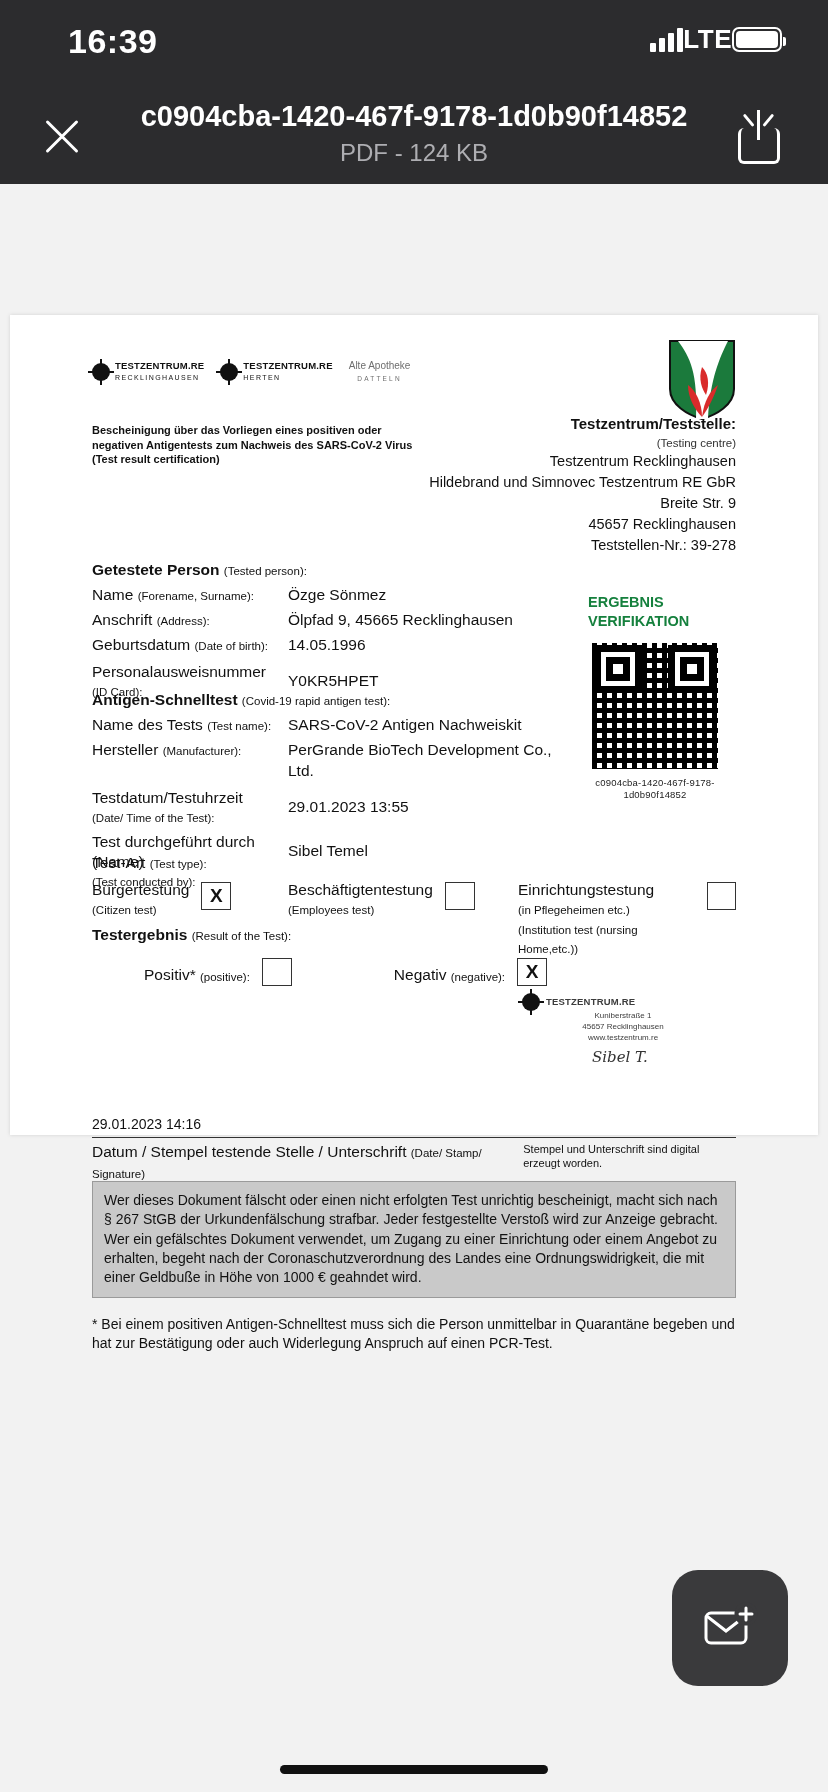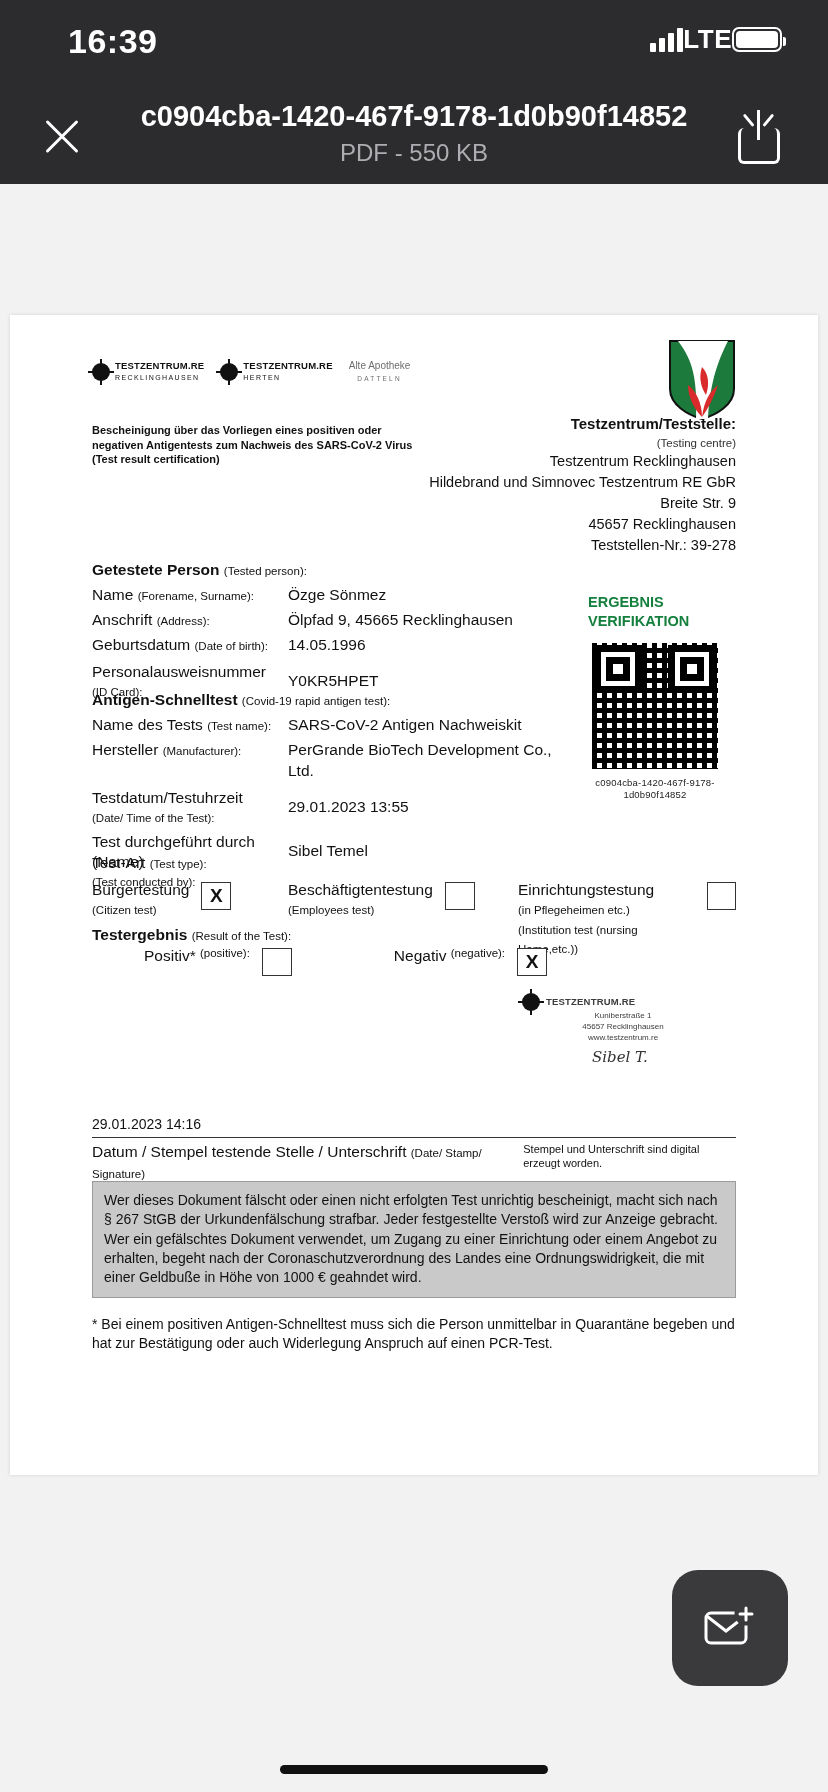--- a/index.html
+++ b/index.html
@@ -80,21 +80,21 @@
   }
   .nav-share .arrow::before { left: -5px; transform: rotate(-40deg); transform-origin: bottom; }
   .nav-share .arrow::after { left: 5px; transform: rotate(40deg); transform-origin: bottom; }
 
   
   .viewer {
     position: absolute; top: 184px; left: 0; width: 828px; height: 1608px;
     background: #f2f2f2;
   }
   .pdf-page {
-    position: absolute; left: 10px; top: 131px; width: 808px; height: 1160px;
+    position: absolute; left: 10px; top: 131px; width: 808px; height: 820px;
     background: #ffffff; box-shadow: 0 0 4px rgba(0,0,0,.13);
     font-size: 15.5px; color: #111; line-height: 1.35; padding-left: 46px;
   }
 
   
   .logos { position: absolute; left: 82px; top: 45px; display: flex; align-items: center; gap: 16px; }
   .logo-item { display: flex; align-items: center; gap: 5px; }
   .virus-dot {
     width: 18px; height: 18px; border-radius: 50%; background: #111; position: relative;
   }
@@ -177,21 +177,21 @@
     width: 30px; height: 28px; border: 1.3px solid #333; background: #fff;
     display: flex; align-items: center; justify-content: center;
     font-weight: 700; font-size: 19px; margin-left: 12px; margin-top: 2px;
   }
   .type.a { width: 196px; }
   .type.b { width: 230px; }
   .type.c { width: 218px; }
 
   
   .result { position: absolute; left: 82px; top: 610px; width: 644px; }
-  .res-row { display: flex; align-items: flex-start; padding-left: 52px; }
+  .res-row { display: flex; align-items: flex-end; margin-top: 10px; padding-left: 52px; }
   .res-row .sp { width: 102px; }
 
   
   .stamp {
     position: absolute; right: 96px; top: 678px; width: 200px; text-align: left;
     color: #3c3c3c;
   }
   .stamp-top { display: flex; align-items: center; gap: 6px; }
   .stamp-txt { font-size: 9.5px; font-weight: 700; letter-spacing: .2px; }
   .stamp-addr { font-size: 8px; text-align: center; width: 150px; margin-left: 26px; line-height: 1.35; }
@@ -249,21 +249,21 @@
     <span class="battery">
         <span></span>
       </span>
   </div>
 </div>
 
 <div class="navbar">
   <div class="nav-close"></div>
   <div class="nav-titles">
     <div class="nav-title">c0904cba-1420-467f-9178-1d0b90f14852</div>
-    <div class="nav-sub">PDF - 550 KB</div>
+    <div class="nav-sub">PDF - 124 KB</div>
   </div>
   <div class="nav-share">
     <div class="box"></div>
       <div class="arrow"></div>
   </div>
 </div>
 
 <div class="viewer">
   <div class="pdf-page">
 

